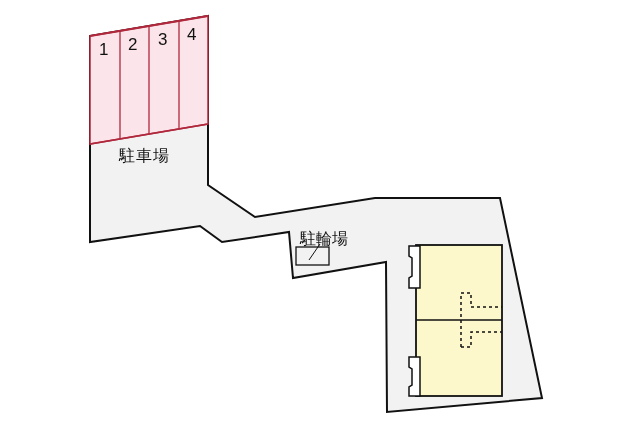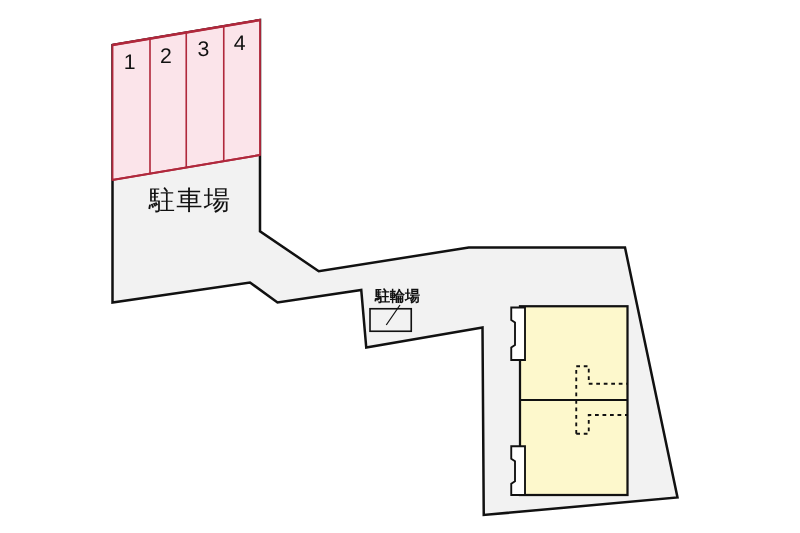--- a/index.html
+++ b/index.html
@@ -1,22 +1,22 @@
 <!DOCTYPE html>
 <html><head>
 <meta charset="utf-8">
 <style>
   html, body { margin:0; padding:0; background:#ffffff; }
   body { width:640px; height:426px; position:relative; overflow:hidden;
          font-family:"DejaVu Sans", "Liberation Sans", sans-serif; }
   svg { position:absolute; left:0; top:0; }
   .lbl { position:absolute; color:#111; white-space:nowrap; }
   .num { font-size:17px; font-family:"Liberation Sans", sans-serif; }
-  .big { font-size:21px; letter-spacing:1px; }
-  .small { font-size:12px;font-weight:bold; }
+  .big { font-size:16px; letter-spacing:1px; }
+  .small { font-size:16px; }
 </style>
 </head>
 <body>
 
 <svg width="640" height="426" viewBox="0 0 640 426">
 
   <polygon points="90,36 208,16 208,185 255,217 375,198 500,198 542,398 387,412 386,262 293,278 289,232 222,242 200,226 90,242" fill="#f2f2f2" stroke="#111" stroke-width="2" stroke-linejoin="miter"></polygon>
 
   <g>
     <polygon points="90,36 208,16 208,124 90,144" fill="#fbe4ea" stroke="#b0283c" stroke-width="1.5"></polygon>

